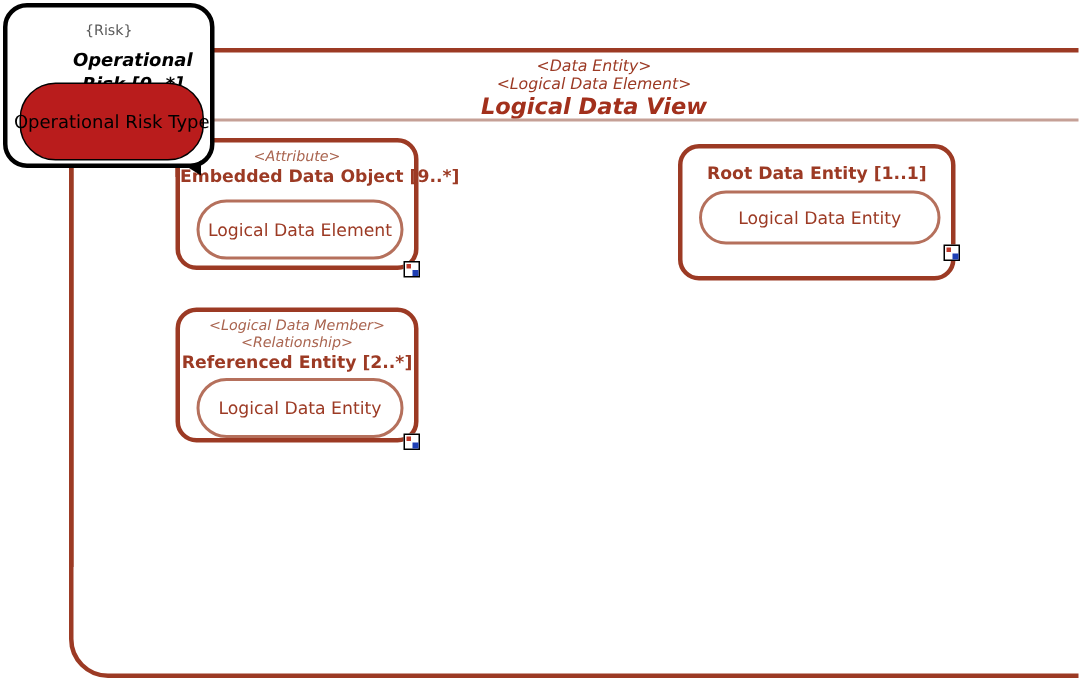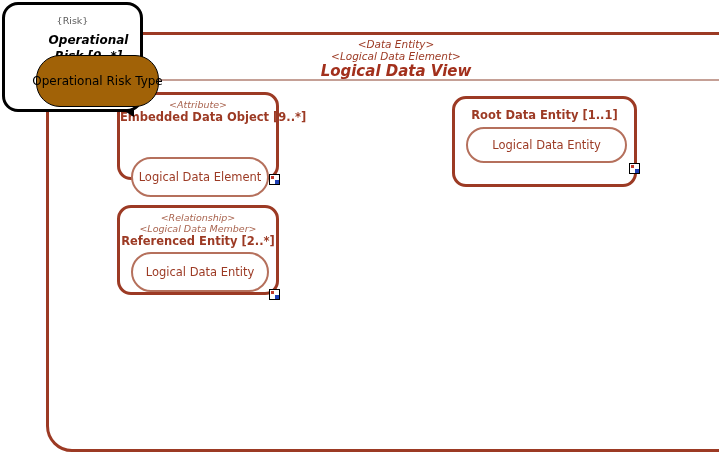--- a/index.html
+++ b/index.html
@@ -144,25 +144,24 @@
   }
   .risk-inner {
     position: absolute;
     left: 8px;
     top: 50px;
     width: 123px;
     height: 52px;
     border: 1.5px solid #000000;
     border-radius: 24px;
     box-sizing: border-box;
-    background: #a16207;
+    background: #b91c1c;
     display: flex;
     align-items: center;
     justify-content: center;
-    margin-left: 23px;
   }
   .risk-inner span {
     font-size: 12px;
     color: #000000;
     white-space: nowrap;
   }
 
   
   .vline {
     position: absolute;
@@ -220,30 +219,30 @@
   </div>
 
   <div class="vline" style="left:46px; top:110px; height:268px;"></div>
   <div class="vline" style="left:117px; top:110px; height:8px;"></div>
 
   <div class="obj" style="left:117px; top:92px; width:162px; height:88px;">
     <div class="labels">
       <div class="stereo-s">&lt;Attribute&gt;</div>
       <div class="obj-name">Embedded Data Object [9..*]</div>
     </div>
-    <div class="inner" style="left:11px; top:38px; width:138px; height:40px;margin-top:24px;">
+    <div class="inner" style="left:11px; top:38px; width:138px; height:40px;">
       <span>Logical Data Element</span>
     </div>
   </div>
   <div class="marker-icon" style="left:269px; top:174px;"></div>
 
   <div class="obj" style="left:117px; top:205px; width:162px; height:90px;">
     <div class="labels">
+      <div class="stereo-s">&lt;Logical Data Member&gt;</div>
       <div class="stereo-s">&lt;Relationship&gt;</div>
-      <div class="stereo-s">&lt;Logical Data Member&gt;</div>
       <div class="obj-name">Referenced Entity [2..*]</div>
     </div>
     <div class="inner" style="left:11px; top:44px; width:138px; height:40px;">
       <span>Logical Data Entity</span>
     </div>
   </div>
   <div class="marker-icon" style="left:269px; top:289px;"></div>
 
   <div class="obj" style="left:452px; top:96px; width:185px; height:91px;">
     <div class="labels" style="padding-top:9px;">

